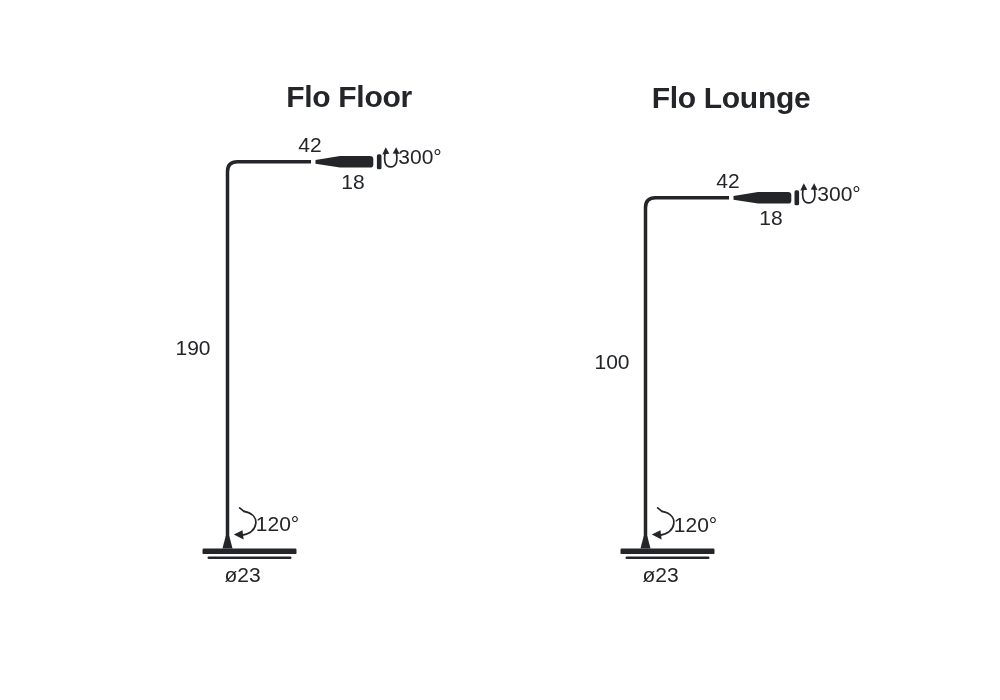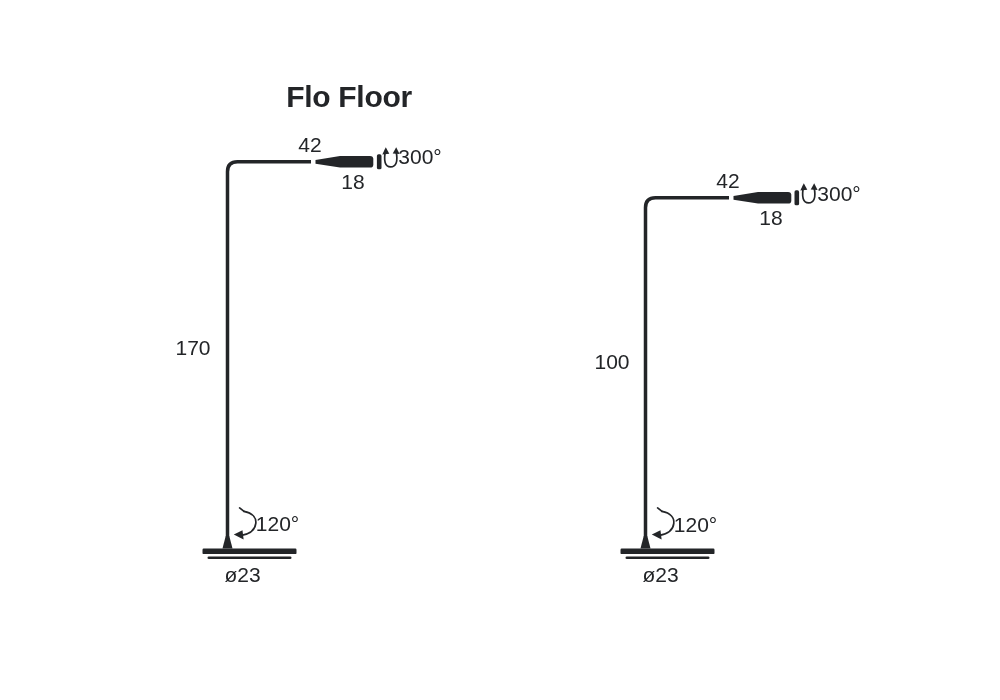--- a/index.html
+++ b/index.html
@@ -73,24 +73,25 @@
         <path class="stroke-thin" d="M 662.0 511.3 L 657.6 507.9"></path>
         <polygon class="fill-ink" points="651.8,534.6 661.6,539.5 660.5,530.3"></polygon>
       </g>
     </g>
   </svg>
 
   <div class="lbl title" style="left:309px; top:97px;margin-left:40px;">Flo Floor</div>
   <div class="lbl" style="left:310px; top:143.5px;">42</div>
   <div class="lbl" style="left:353px; top:180.5px;">18</div>
   <div class="lbl" style="left:420px; top:156px;">300°</div>
-  <div class="lbl" style="left:193px; top:347px;">170</div>
+  <div class="lbl" style="left:193px; top:347px;">190</div>
   <div class="lbl" style="left:277.5px; top:523px;">120°</div>
   <div class="lbl" style="left:242.5px; top:573.5px;">ø23</div>
 
+  <div class="lbl title" style="left:731px; top:97.5px;">Flo Lounge</div>
   <div class="lbl" style="left:728px; top:179.5px;">42</div>
   <div class="lbl" style="left:771px; top:216.5px;">18</div>
   <div class="lbl" style="left:839px; top:193px;">300°</div>
   <div class="lbl" style="left:612px; top:361px;">100</div>
   <div class="lbl" style="left:695.5px; top:523.5px;">120°</div>
   <div class="lbl" style="left:660.5px; top:573.5px;">ø23</div>
 
 </div>
 
 </body></html>

